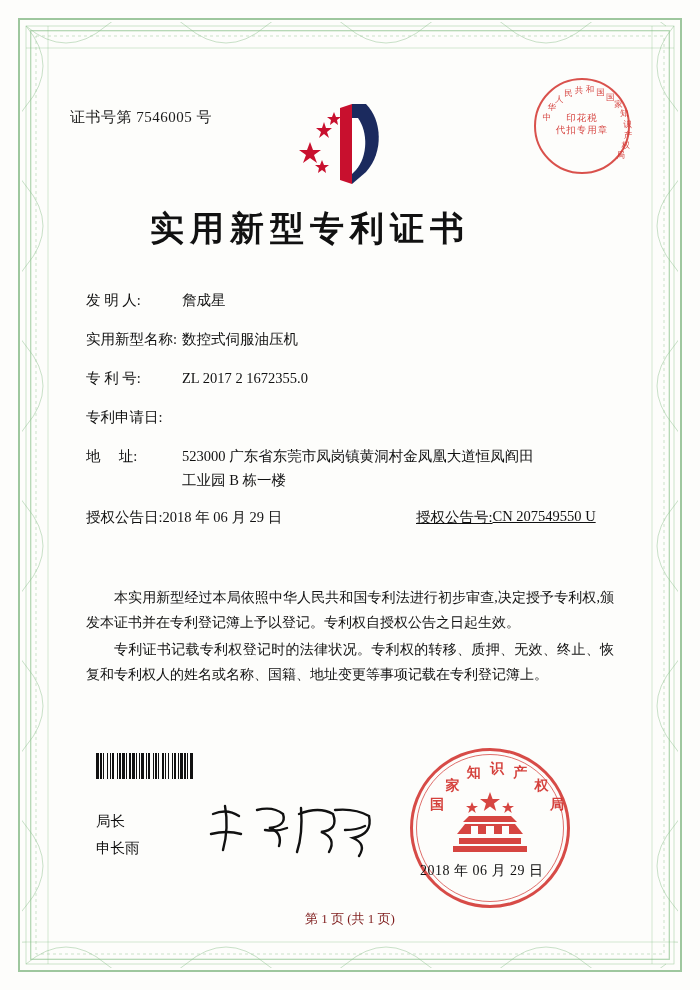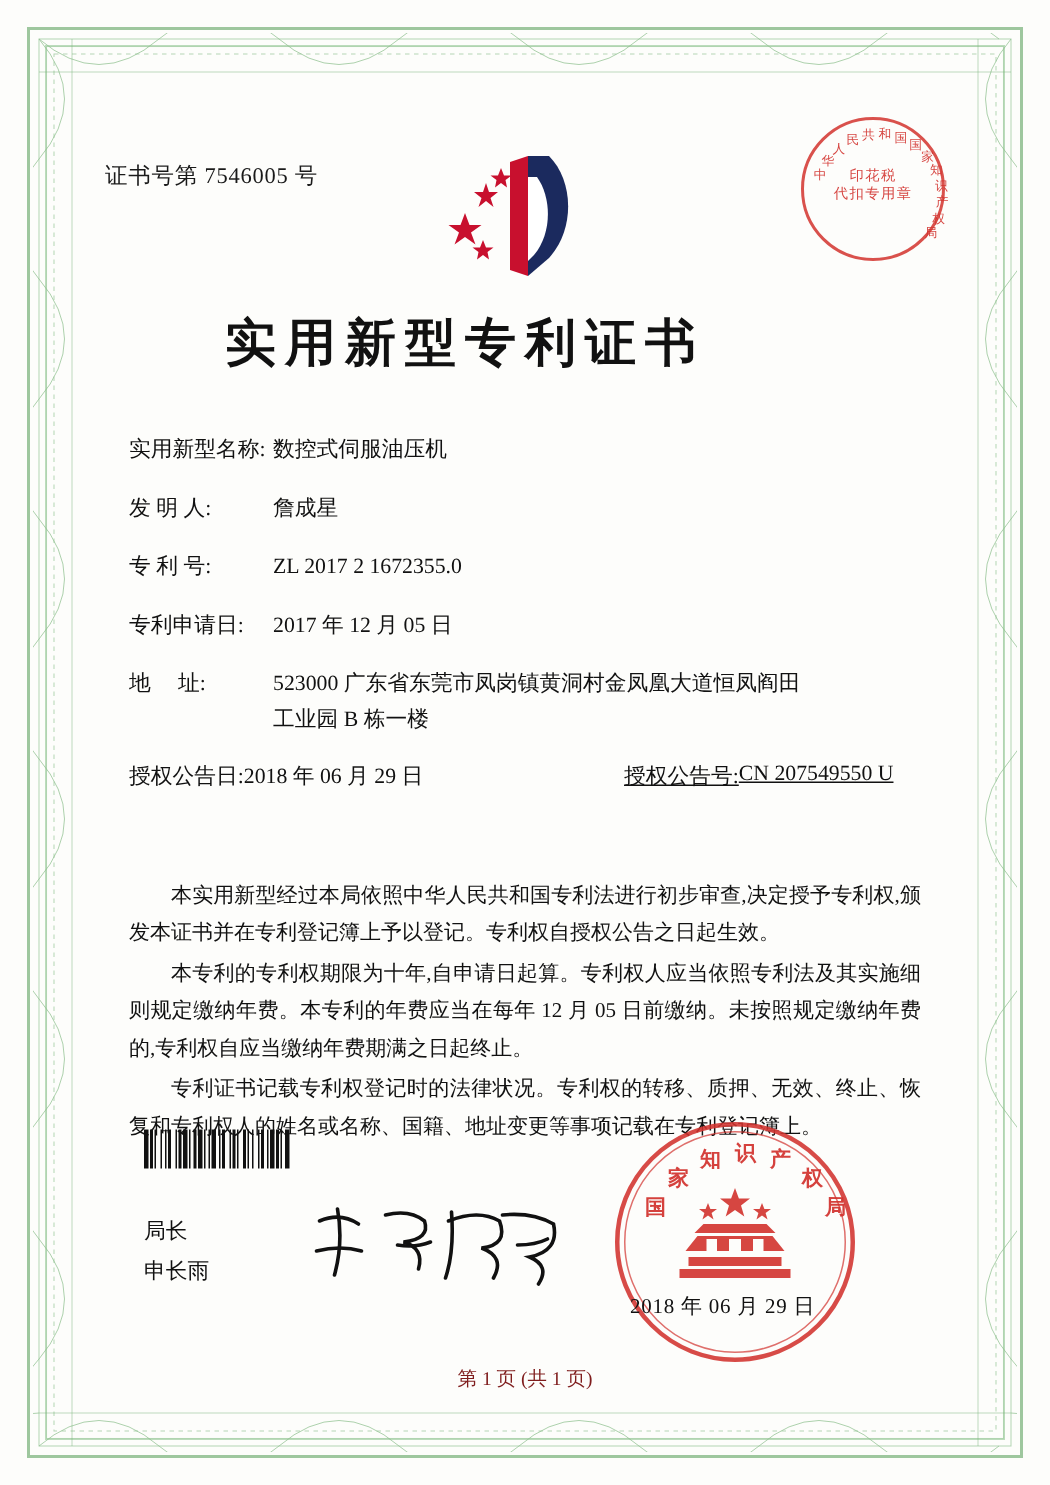--- a/index.html
+++ b/index.html
@@ -312,37 +312,36 @@
       <div>印花税</div>
       <div>代扣专用章</div>
     </div>
   </div>
 
   <div class="doc-title">实用新型专利证书</div>
 
   <div class="fields">
 
     <div class="field-row">
+      <div class="field-label">发 明 人:</div>
+      <div class="field-value">詹成星</div>
+    </div>
+
+    <div class="field-row">
       <div class="field-label">实用新型名称:</div>
       <div class="field-value">数控式伺服油压机</div>
-    </div>
-
-    <div class="field-row">
-      <div class="field-label">发 明 人:</div>
-      <div class="field-value">詹成星</div>
     </div>
 
     <div class="field-row">
       <div class="field-label">专 利 号:</div>
       <div class="field-value">ZL 2017 2 1672355.0</div>
     </div>
 
     <div class="field-row">
       <div class="field-label">专利申请日:</div>
-      <div class="field-value">2017 年 12 月 05 日</div>
     </div>
 
 
     <div class="field-row addr">
       <div class="field-label">地     址:</div>
       <div class="field-value">523000  广东省东莞市凤岗镇黄洞村金凤凰大道恒凤阎田</div>
     </div>
     <div class="addr-cont">工业园 B 栋一楼</div>
 
     <div class="two-col">
@@ -352,21 +351,20 @@
       </div>
       <div class="col-b">
         <div class="lbl">授权公告号:</div>
         <div>CN 207549550 U</div>
       </div>
     </div>
   </div>
 
   <div class="paras">
     <p>本实用新型经过本局依照中华人民共和国专利法进行初步审查,决定授予专利权,颁发本证书并在专利登记簿上予以登记。专利权自授权公告之日起生效。</p>
-    <p>本专利的专利权期限为十年,自申请日起算。专利权人应当依照专利法及其实施细则规定缴纳年费。本专利的年费应当在每年 12 月 05 日前缴纳。未按照规定缴纳年费的,专利权自应当缴纳年费期满之日起终止。</p>
     <p>专利证书记载专利权登记时的法律状况。专利权的转移、质押、无效、终止、恢复和专利权人的姓名或名称、国籍、地址变更等事项记载在专利登记簿上。</p>
   </div>
 
   <div class="barcode" id="barcode">
       <i style="width:3px"></i>
       <i style="width:1px;background:transparent"></i>
       <i style="width:2px"></i>
       <i style="width:1px;background:transparent"></i>
       <i style="width:1px"></i>
       <i style="width:3px;background:transparent"></i>

